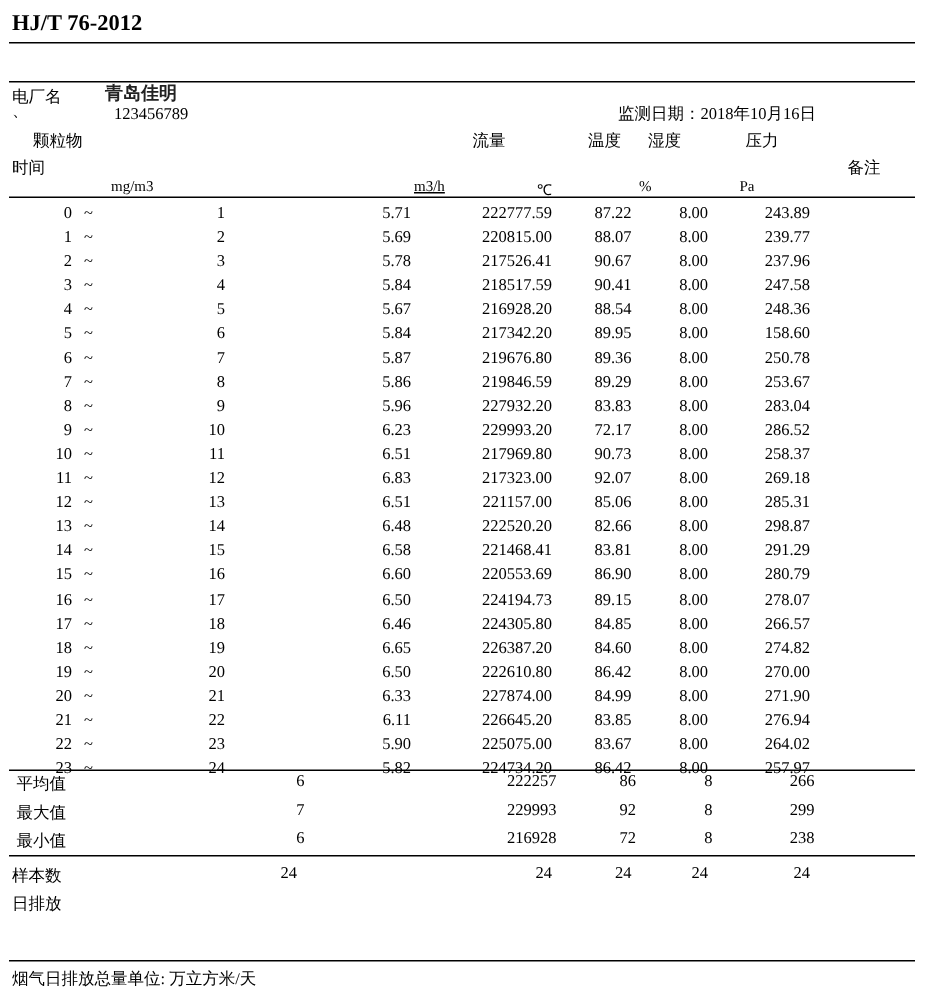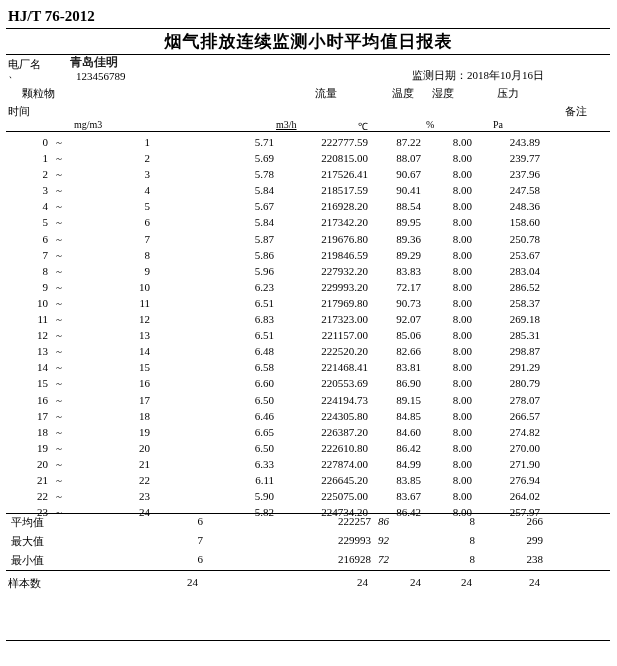--- a/index.html
+++ b/index.html
@@ -165,21 +165,21 @@
     height: 19px;
     font-size: 11px;
   }
   .srow span {
     position: absolute;
     white-space: nowrap;
   }
   .s-label { left: 8px; }
   .s-dust  { left: 170px; text-align: right; width: 30px; }
   .s-flow  { left: 290px; text-align: right; width: 78px; }
-  .s-temp  { left: 375px; text-align: left; width: 46px; font-style: italic; }
+  .s-temp  { left: 375px; text-align: right; width: 46px; }
   .s-hum   { left: 432px; text-align: right; width: 40px; }
   .s-pres  { left: 490px; text-align: right; width: 50px; }
   .footer-rows {
     position: absolute;
     left: 0;
     top: 576px;
     width: 617px;
   }
   .frow {
     position: relative;
@@ -204,21 +204,20 @@
     font-size: 11px;
   }
 </style>
 </head>
 <body>
 
 <div class="page">
 
   <div class="std-no">HJ/T 76-2012</div>
   <div class="hr-top"></div>
-  <div class="title">烟气排放连续监测小时平均值日报表</div>
   <div class="hr-under-title"></div>
 
   <div class="plant-label">电厂名</div>
   <div class="plant-name">青岛佳明</div>
   <div class="tick-mark">、</div>
   <div class="plant-code">123456789</div>
 
   <div class="monitor-date">
     <span>监测日期：</span><span>2018年10月16日</span>
   </div>
@@ -515,18 +514,27 @@
 
   <div class="footer-rows" id="footer">
       <div class="frow">
         <span class="f-label">样本数</span>
         <span class="f-c1">24</span>
         <span class="f-c2">24</span>
         <span class="f-c3">24</span>
         <span class="f-c4">24</span>
         <span class="f-c5">24</span>
       </div>
+      <div class="frow">
+        <span class="f-label">日排放</span>
+        <span class="f-c1"></span>
+        <span class="f-c2"></span>
+        <span class="f-c3"></span>
+        <span class="f-c4"></span>
+        <span class="f-c5"></span>
+      </div>
     </div>
 
   <div class="hr-bottom3"></div>
 
+  <div class="note">烟气日排放总量单位: 万立方米/天</div>
 
 </div>
 
 </body></html>

